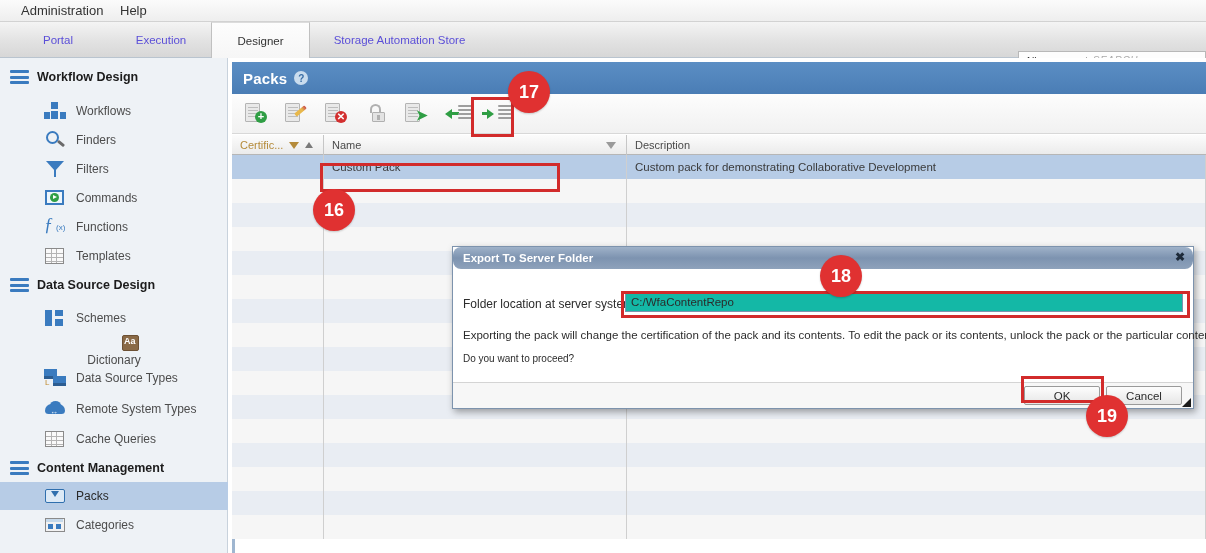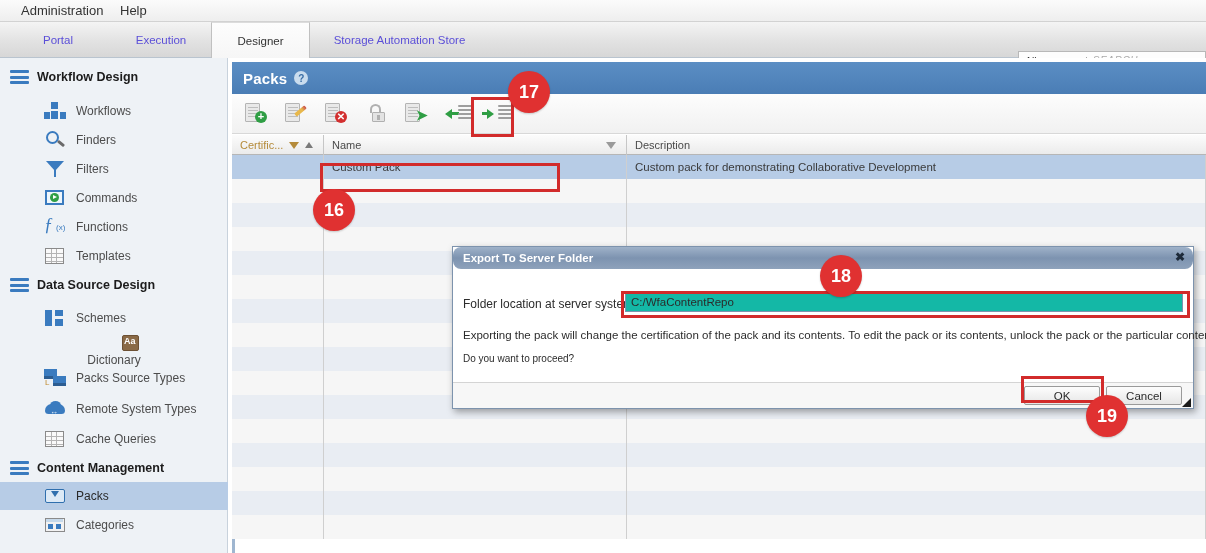--- a/index.html
+++ b/index.html
@@ -532,21 +532,21 @@
         </div>
       <div class="lbl">Dictionary</div>
     </div>
 
     <div class="navitem" style="top:306px;">
       <div class="ic ic-dst">
           <span class="m1"></span>
           <span class="lt">L</span>
           <span class="m2"></span>
         </div>
-      <div class="lbl">Packs Source Types</div>
+      <div class="lbl">Data Source Types</div>
     </div>
 
     <div class="navitem" style="top:337px;">
       <div class="ic ic-cloud">
           <span class="c2"></span>
           <span class="c"></span>
           <span class="ar">↔</span>
         </div>
       <div class="lbl">Remote System Types</div>
     </div>

